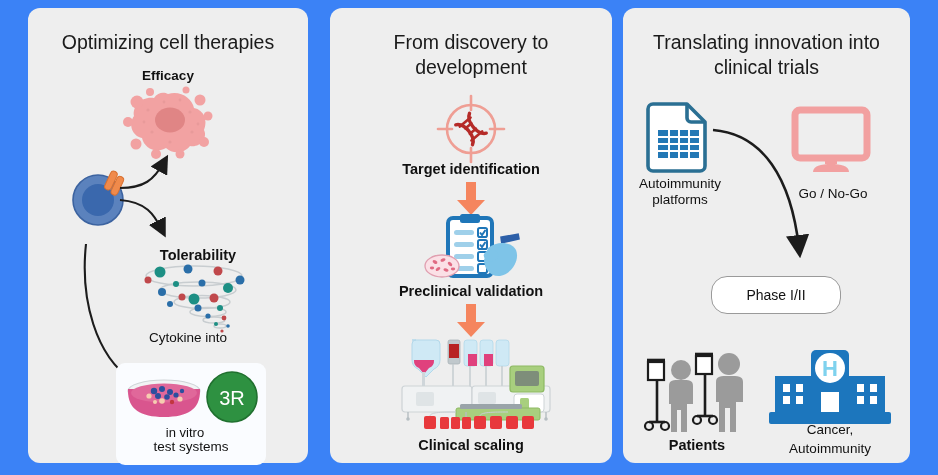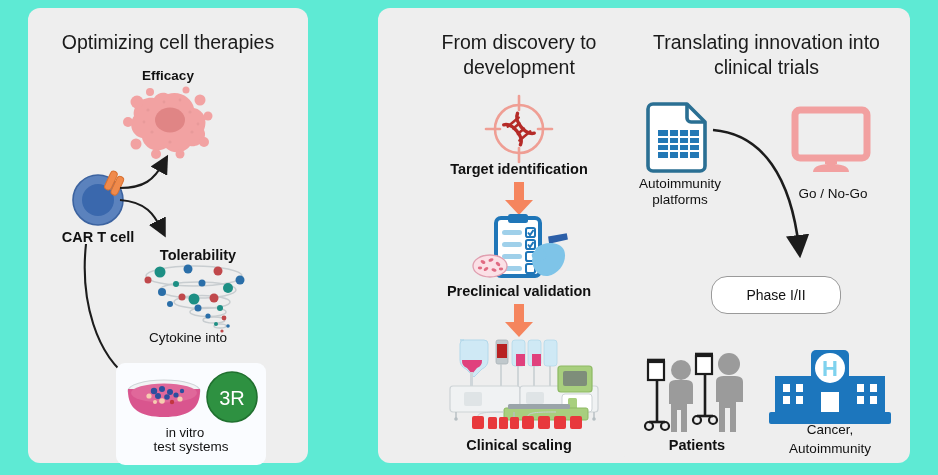--- a/index.html
+++ b/index.html
@@ -1,22 +1,22 @@
 <!DOCTYPE html>
 <html><head>
 <meta charset="utf-8">
 <style>
   html,body{margin:0;padding:0;background:#ffffff;}
   body{width:938px;height:475px;overflow:hidden;
        font-family:"Liberation Sans","DejaVu Sans",sans-serif;color:#111;}
-  .board{position:relative;width:938px;height:475px;background:#5eead4;}
+  .board{position:relative;width:938px;height:475px;background:#3b82f6;}
 
   .panel{position:absolute;top:8px;height:455px;background:#eeeeee;border-radius:12px;}
   #panel-1{left:28px;width:280px;}
-  #panel-2{left:330px;width:282px;margin-left:48px;}
+  #panel-2{left:330px;width:282px;}
   #panel-3{left:623px;width:287px;}
 
   .ptitle{position:absolute;left:0;right:0;text-align:center;font-size:19.5px;
           color:#1a1a1a;line-height:1.28;font-weight:400;}
   .lbl{position:absolute;text-align:center;font-size:13.5px;color:#111;line-height:1.25;}
   .lbl.b{font-weight:bold;}
   .lbl.bigb{font-weight:bold;font-size:14.5px;}
 
   svg{display:block;overflow:visible;}
   .abs{position:absolute;}
@@ -73,21 +73,20 @@
       <svg width="70" height="62" viewBox="0 0 70 62">
         <circle cx="32" cy="34" r="25" fill="#5b82bd"></circle>
         <circle cx="32" cy="34" r="25" fill="none" stroke="#3c63a0" stroke-width="1.6"></circle>
         <circle cx="32" cy="34" r="16" fill="#3a68ad"></circle>
         <g transform="translate(46,4) rotate(25)">
           <rect x="0" y="0" width="7" height="20" rx="3.5" fill="#f08a4b" stroke="#d9702f" stroke-width="1"></rect>
           <rect x="8" y="2" width="7" height="20" rx="3.5" fill="#f08a4b" stroke="#d9702f" stroke-width="1"></rect>
         </g>
       </svg>
     </div>
-    <div class="lbl bigb" style="top:220px;left:8px;width:124px;">CAR T cell</div>
 
     <svg class="abs" style="left:0;top:0;" width="280" height="455">
       <defs>
         <marker id="ah1" markerWidth="9" markerHeight="9" refX="5" refY="4.5" orient="auto">
           <path d="M0,0 L9,4.5 L0,9 Z" fill="#1c1c1c"></path>
         </marker>
       </defs>
       <path d="M92,180 C116,180 126,172 136,154" stroke="#1c1c1c" stroke-width="2.1" fill="none" marker-end="url(#ah1)"></path>
       <path d="M92,192 C118,194 126,206 134,222" stroke="#1c1c1c" stroke-width="2.1" fill="none" marker-end="url(#ah1)"></path>
       <path d="M58,236 C52,292 68,348 104,372" stroke="#1c1c1c" stroke-width="2.1" fill="none" marker-end="url(#ah1)"></path>

